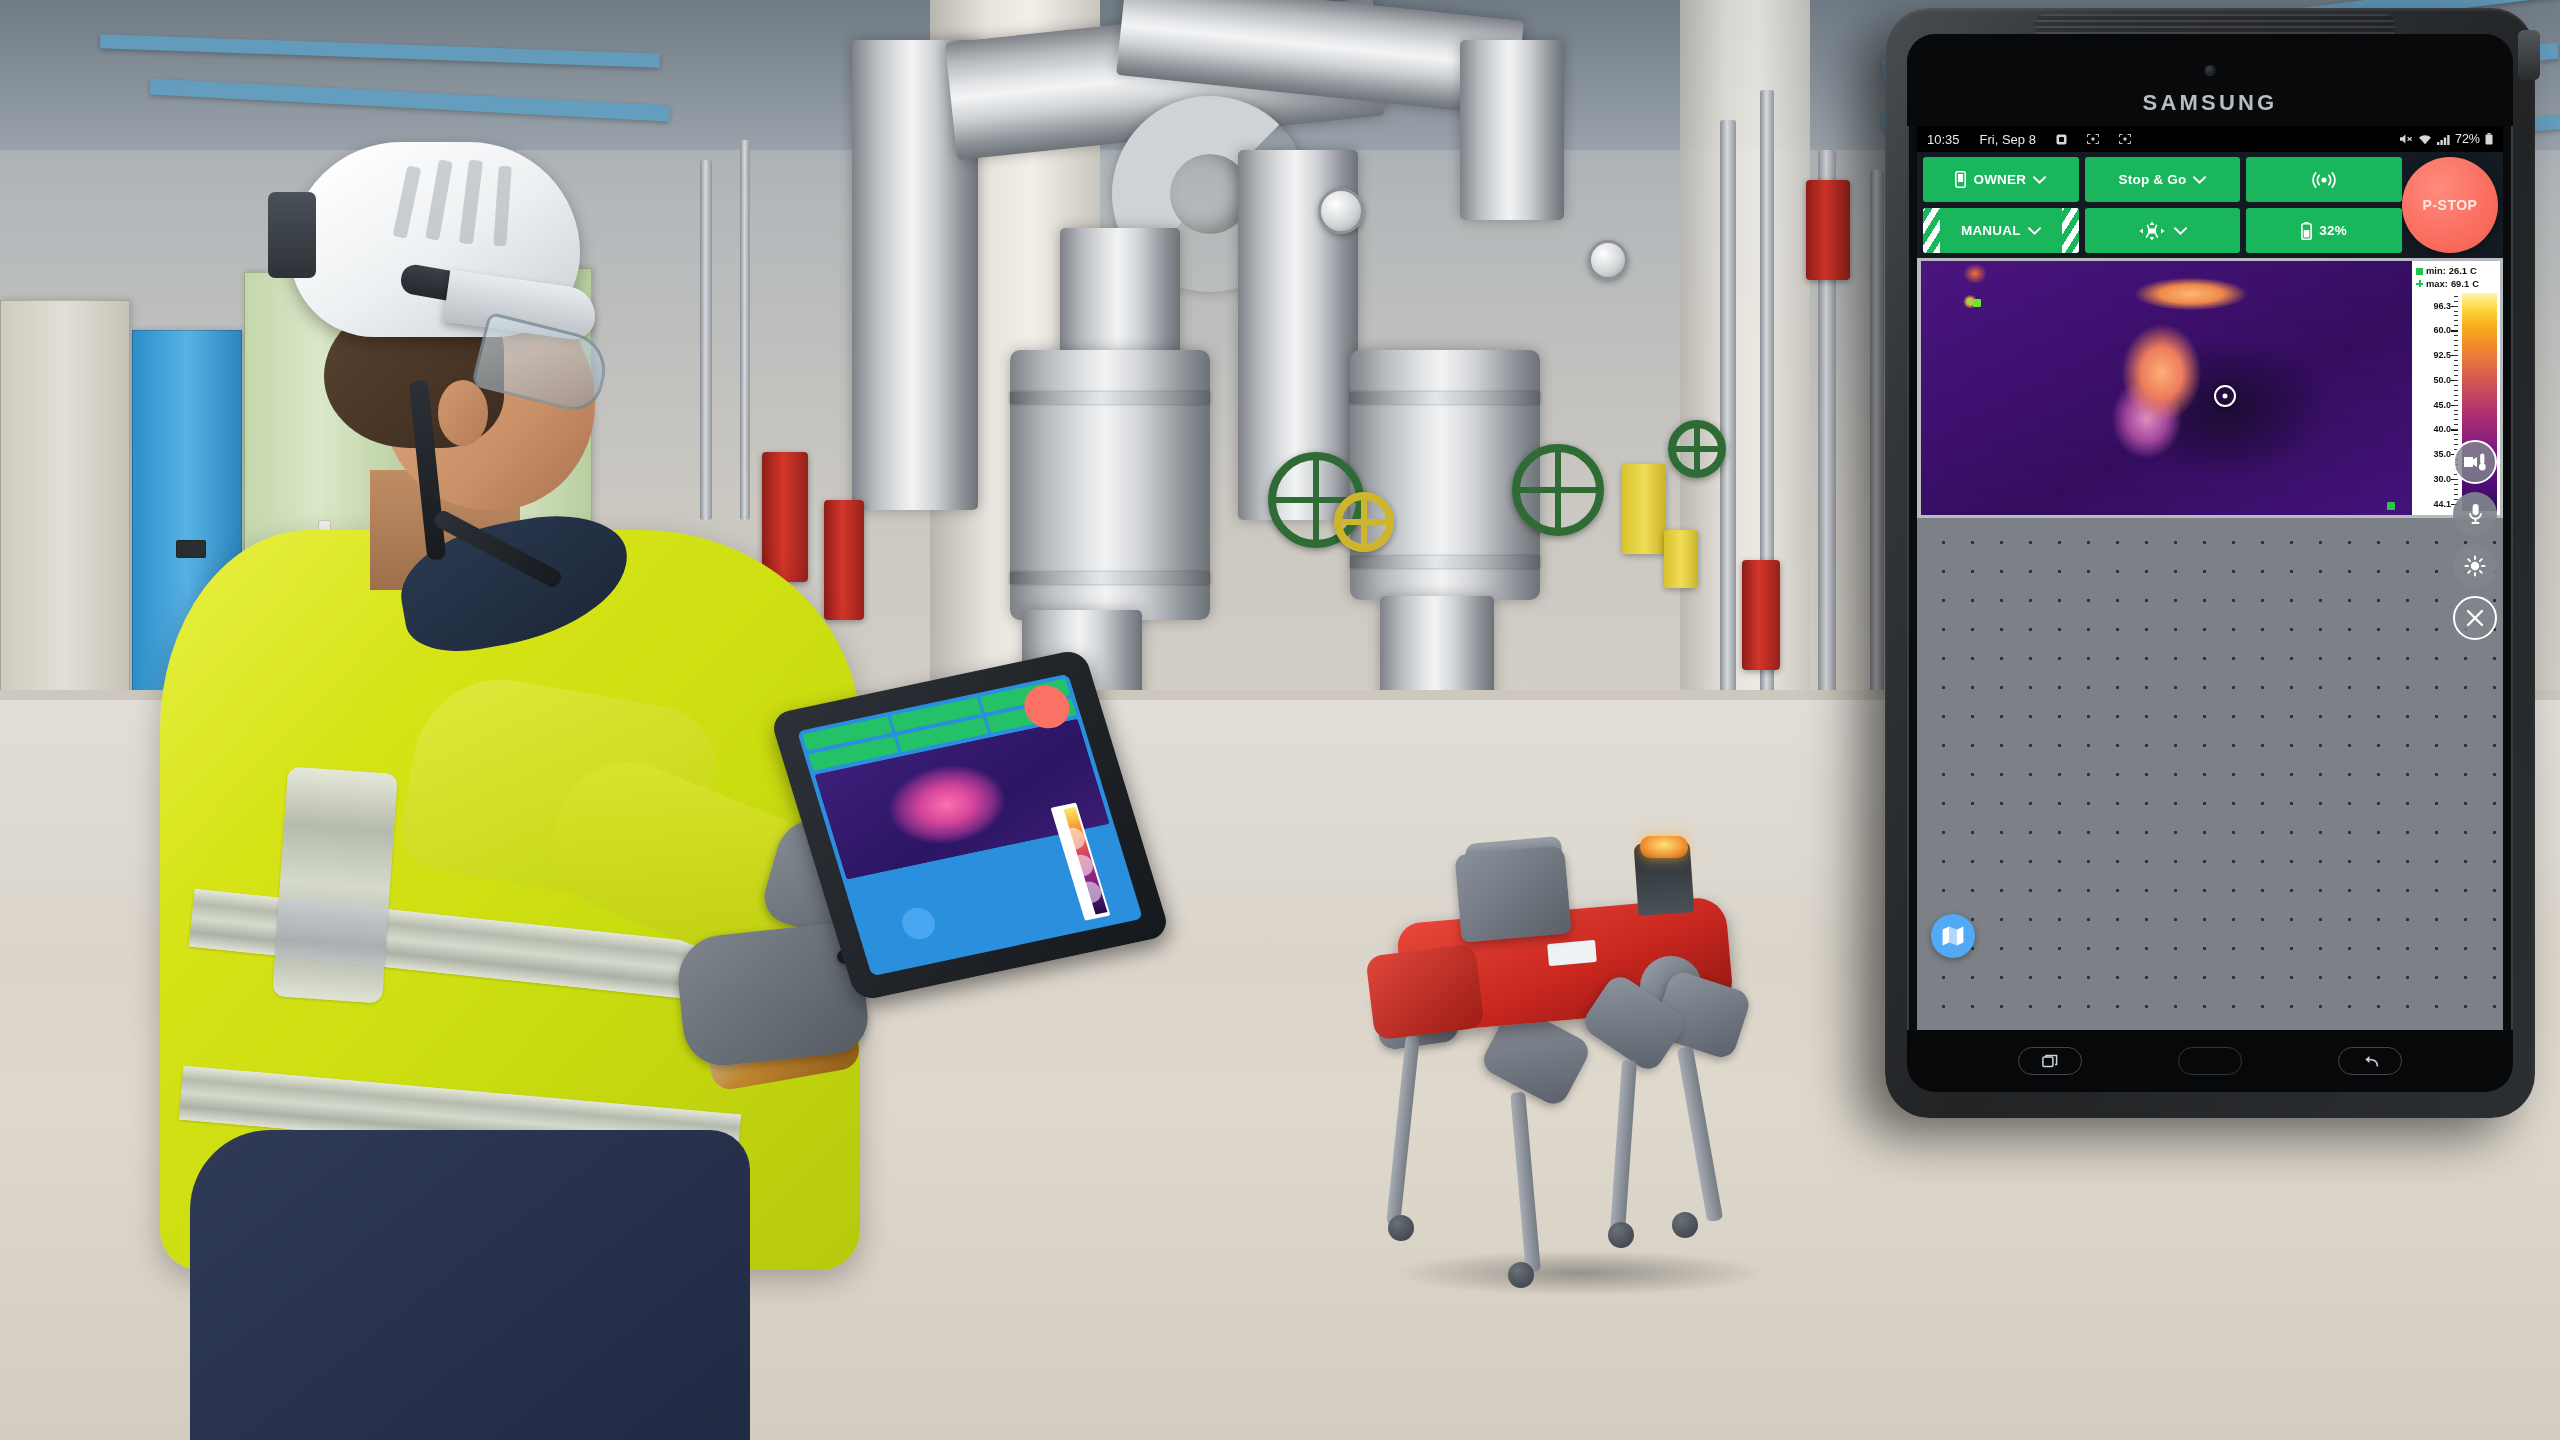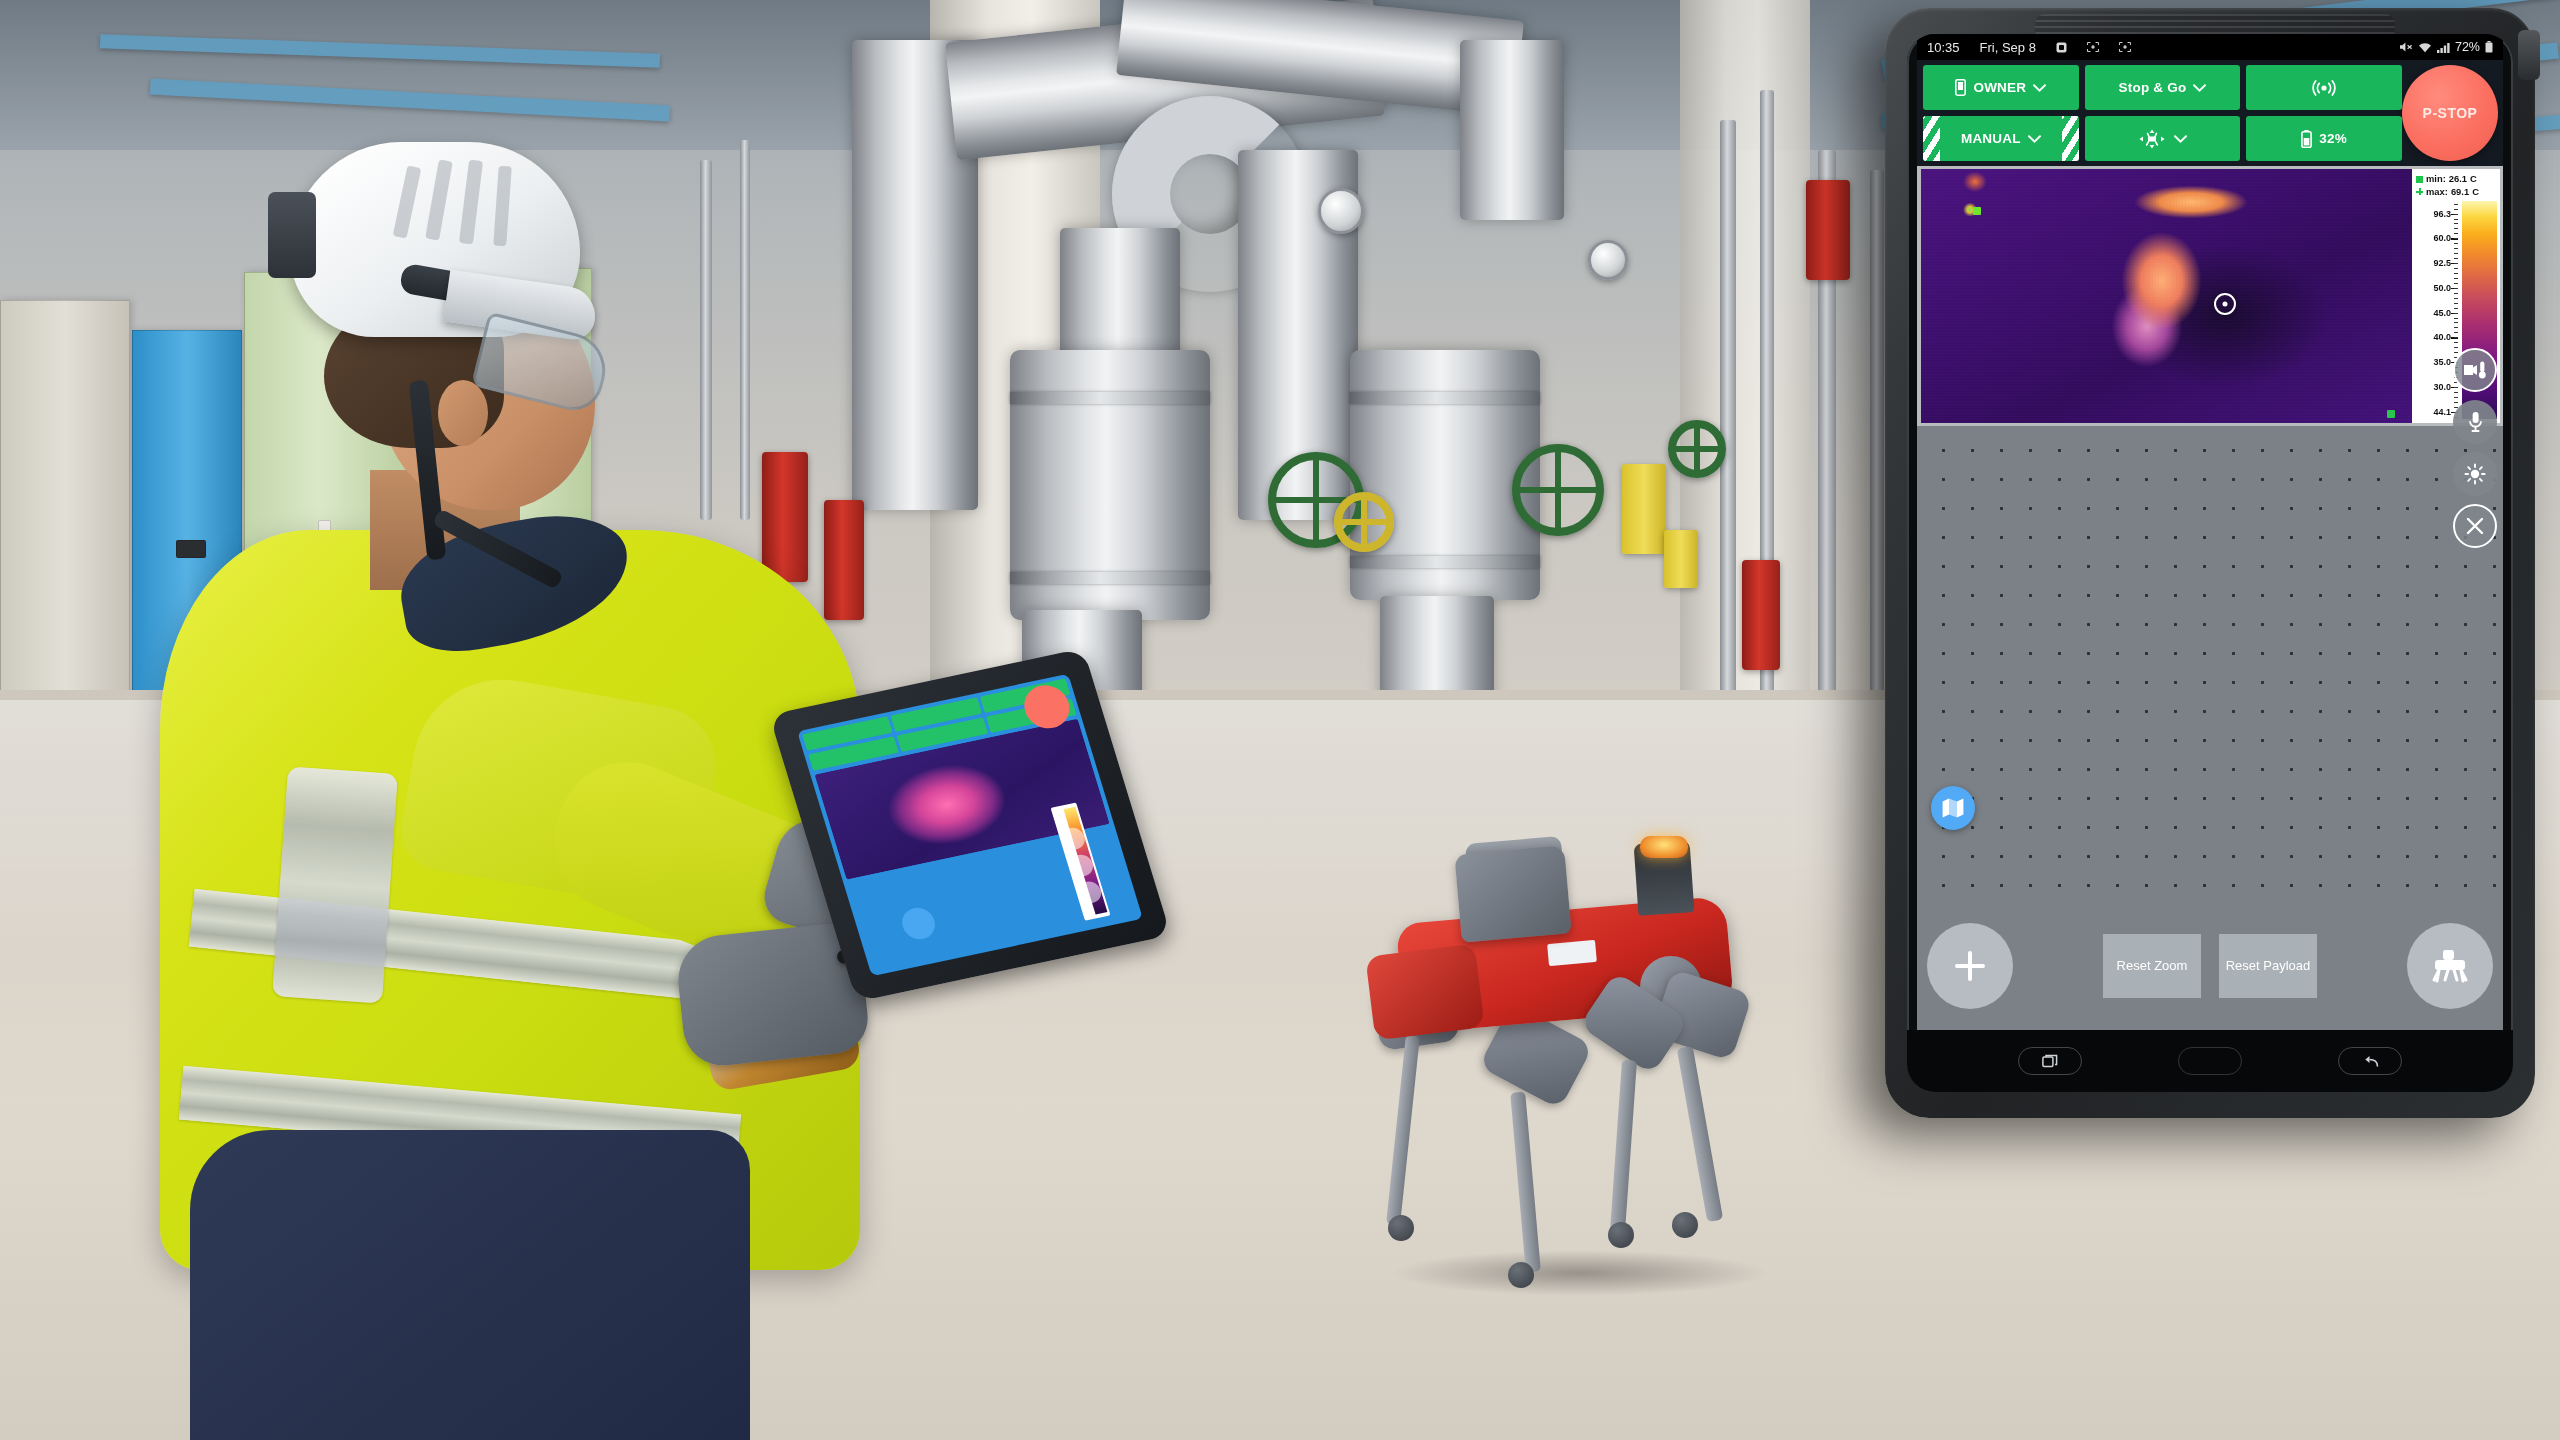--- a/index.html
+++ b/index.html
@@ -717,20 +717,24 @@
     <div class="r-foot" style="left:268px;top:392px;"></div>
   </div>
 
   <div class="tablet">
     <div class="tablet-bumper"></div>
     <div class="bumper-grip"></div>
     <div class="bumper-nub"></div>
 
     <div class="tablet-body">
 
+      <div class="brand-area">
+        <div class="front-cam"></div>
+        <div class="brand">SAMSUNG</div>
+      </div>
 
       <div class="screen">
 
         <div class="statusbar">
           <div class="sb-left">
             <span>10:35</span>
             <span>Fri, Sep 8</span>
             <span class="sb-ico">
               <svg width="11" height="11" viewBox="0 0 11 11">
                   <rect x="0.5" y="0.5" width="10" height="10" rx="2" fill="#e8eaec"></rect>
@@ -990,40 +994,20 @@
 
           <div class="map-fab">
             <svg width="24" height="22" viewBox="0 0 24 22">
               <path d="M1.6 4.4 8 1.6v16L1.6 20.4z" fill="#fff"></path>
               <path d="M8 1.6 16 4.4v16L8 17.6z" fill="#fff" opacity=".55"></path>
               <path d="M16 4.4 22.4 1.6v16L16 20.4z" fill="#fff"></path>
             </svg>
           </div>
         </div>
 
-        <div class="actions">
-          <div class="round-fab left">
-            <svg width="42" height="42" viewBox="0 0 42 42">
-              <path d="M21 8v26M8 21h26" stroke="#fff" stroke-width="4" stroke-linecap="round"></path>
-            </svg>
-          </div>
-          <div class="rect-btn">Reset Zoom</div>
-          <div class="rect-btn">Reset Payload</div>
-          <div class="round-fab right">
-            <svg width="52" height="44" viewBox="0 0 52 44">
-              <rect x="11" y="16" width="30" height="10" rx="3" fill="#fff"></rect>
-              <rect x="19" y="6" width="11" height="10" rx="2.4" fill="#fff"></rect>
-              <g stroke="#fff" stroke-width="3" stroke-linecap="round" fill="none">
-                <path d="M15 26 10 36M15 26l-2 11"></path>
-                <path d="M37 26l5 10M37 26l2 11"></path>
-                <path d="M24 26l-3 10M30 26l3 10"></path>
-              </g>
-            </svg>
-          </div>
-        </div>
 
 
       </div>
 
       <div class="navbar">
         <div class="nav-btn">
           <svg width="16" height="14" viewBox="0 0 16 14">
             <rect x="0.9" y="3.1" width="10" height="9.4" rx="1.2" fill="none" stroke="#cfd3d7" stroke-width="1.5"></rect>
             <path d="M4 3V1.4h10.6v9.2H13" fill="none" stroke="#cfd3d7" stroke-width="1.5"></path>
           </svg>

